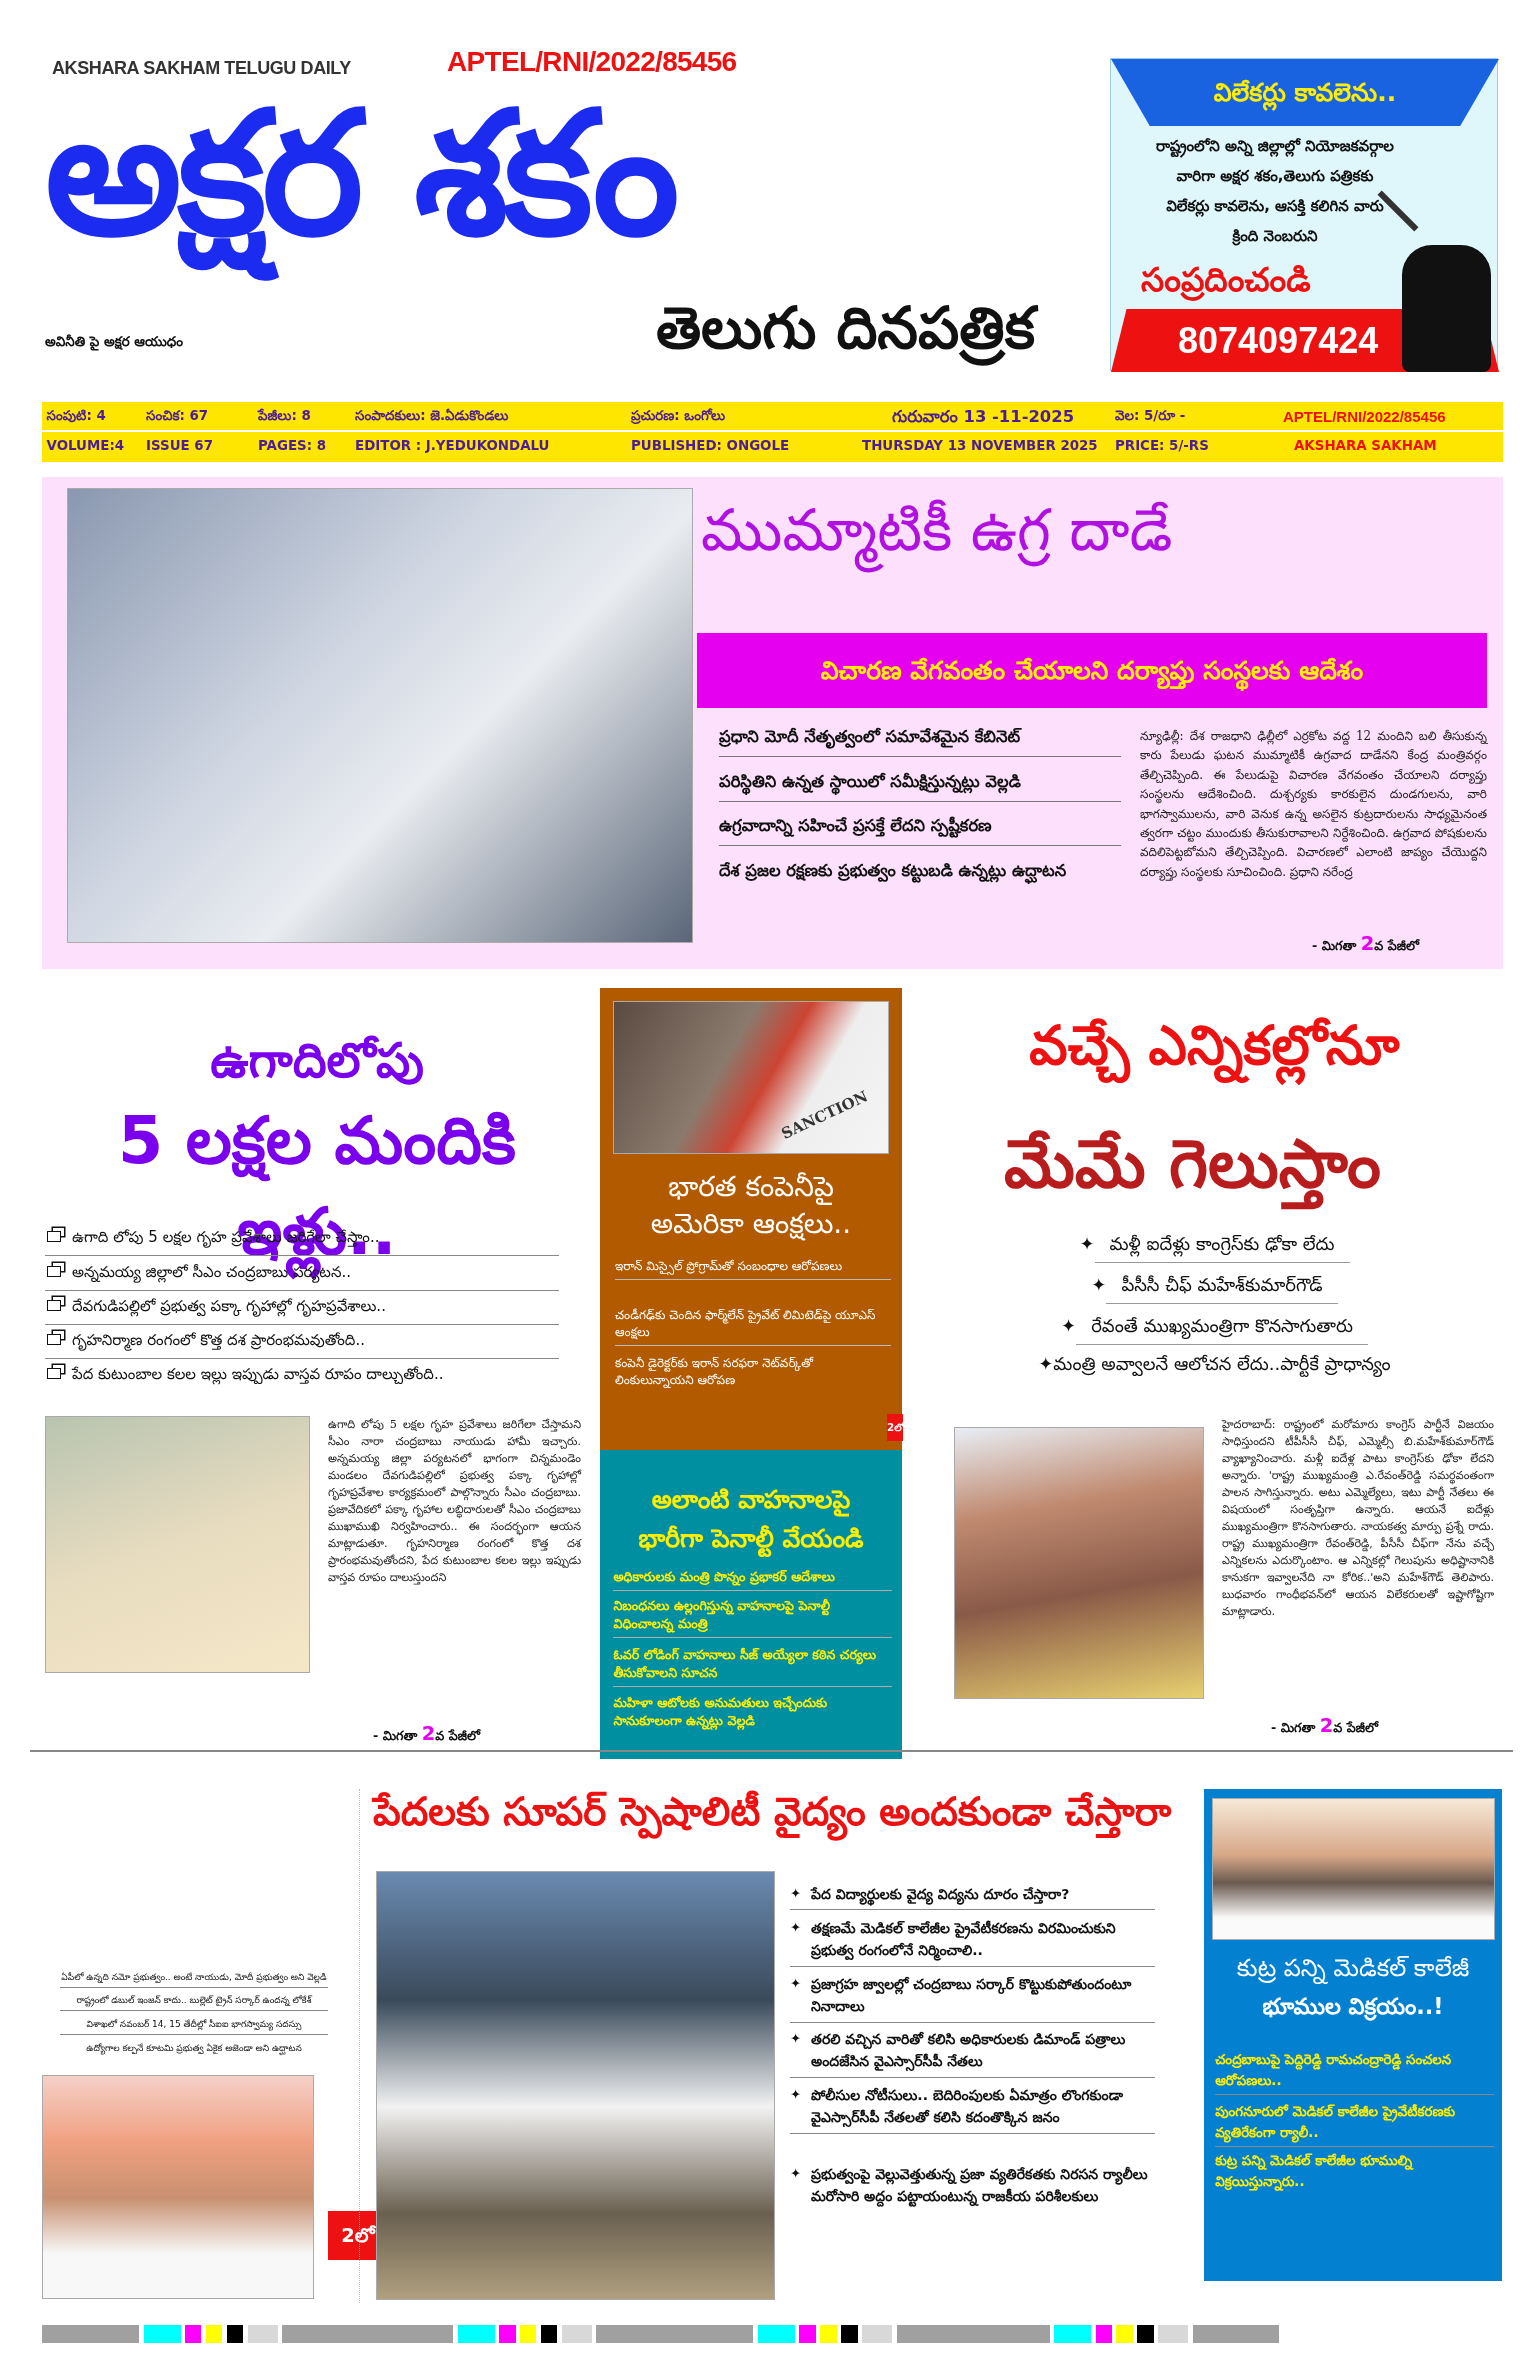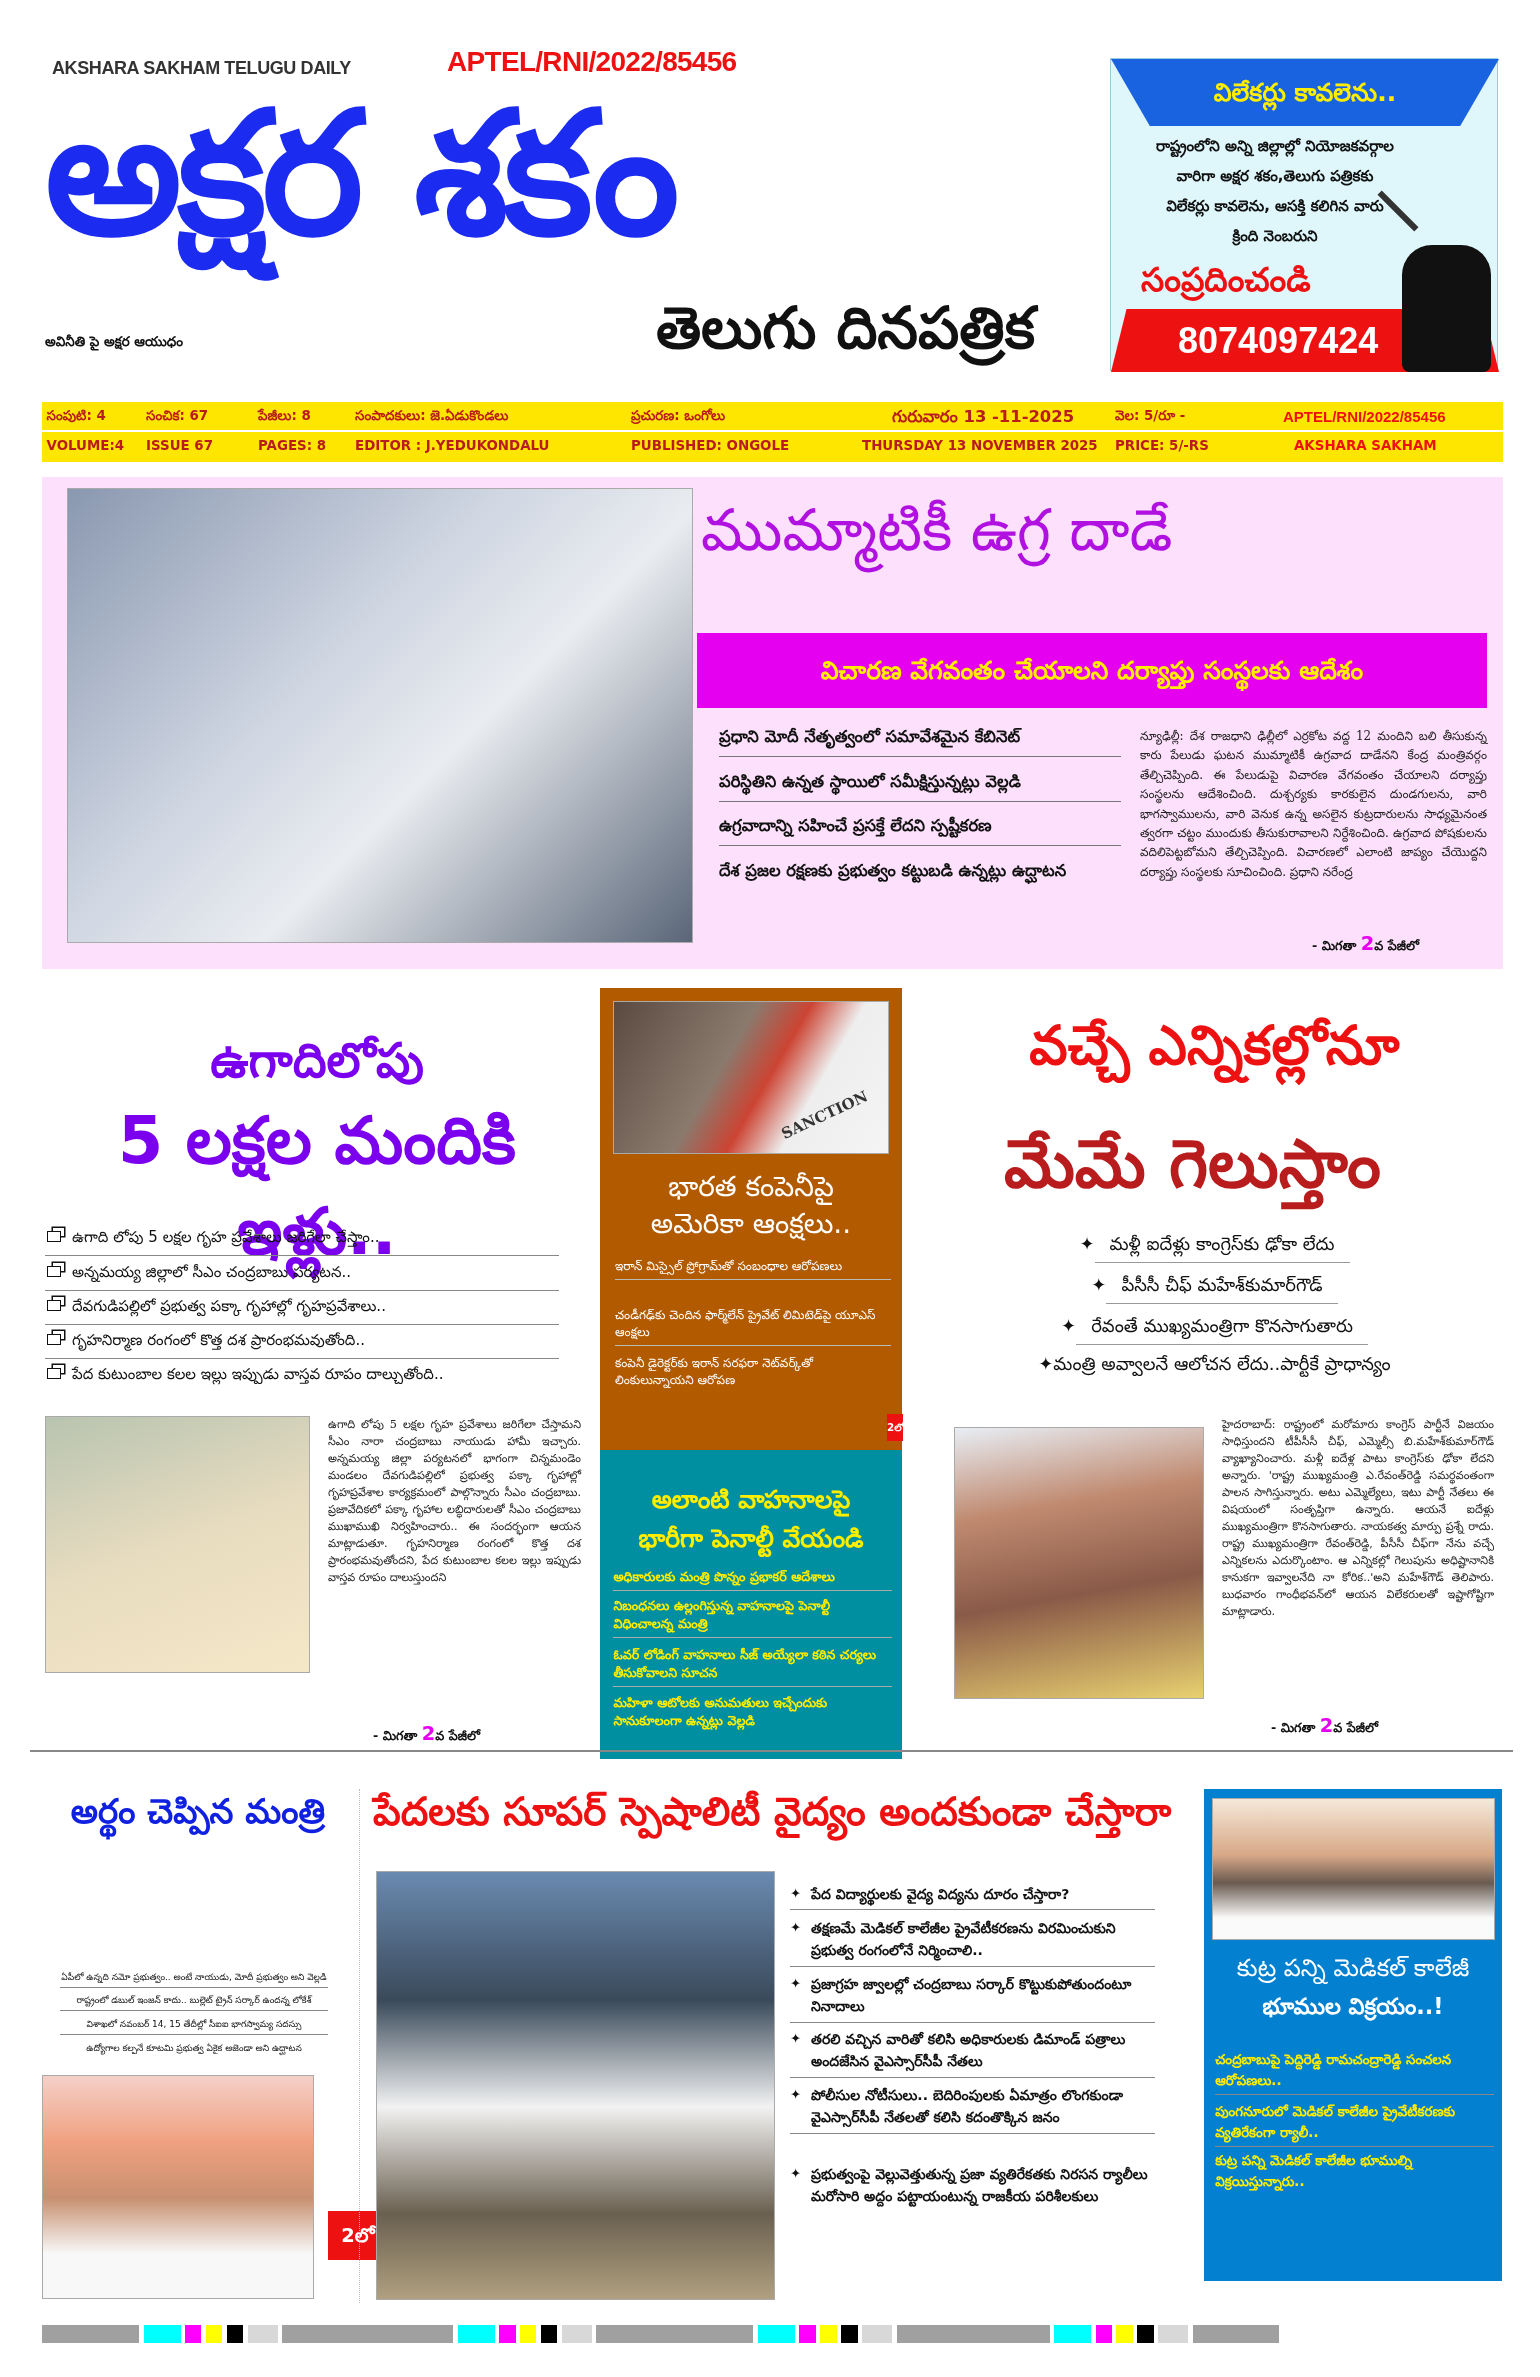--- a/index.html
+++ b/index.html
@@ -15,21 +15,21 @@
 .ad{left:1110px;top:58px;width:388px;height:313px;background:#dff7fb;border:0.7px solid #9cd}
 .ad-head{position:absolute;left:0;top:0;width:388px;height:67px;background:#1a63e0;clip-path:polygon(0 0,100% 0,90% 100%,10% 100%);color:#ffee00;font:bold 25px "DejaVu Sans",sans-serif;text-align:center;line-height:67px}
 .ad-line{position:absolute;left:0;width:328px;text-align:center;font:bold 15px "DejaVu Sans",sans-serif;color:#111}
 .ad-call{position:absolute;left:30px;top:201px;font:bold 33px "DejaVu Sans",sans-serif;color:#ee1111}
 .ad-phone{position:absolute;left:0;top:250px;width:388px;height:63px;background:#ee1111;clip-path:polygon(4% 0,96% 0,100% 100%,0 100%);color:#fff;font:bold 36px "Liberation Sans",sans-serif;text-align:left;padding-left:67px;line-height:63px}
 .fist{position:absolute;left:291px;top:186px;width:89px;height:127px;background:#111;border-radius:30px 30px 7.5px 7.5px}
 .pen{position:absolute;left:261px;top:149px;width:52px;height:6px;background:#333;transform:rotate(45deg)}
 
 .ybar{left:42px;top:402px;width:1461px;height:60px;background:#ffe600}
 .ybar .sep{position:absolute;left:0;top:28px;width:100%;height:2.2px;background:#fff}
-.yt{position:absolute;font:bold 13.4px "DejaVu Sans",sans-serif;color:#b91c1c;white-space:nowrap}
+.yt{position:absolute;font:bold 13.4px "DejaVu Sans",sans-serif;color:#4c1d95;white-space:nowrap}
 .yr{color:#ee1111}
 
 .lead{left:42px;top:477px;width:1461px;height:492px;background:#fde0fb}
 .photo{background:linear-gradient(135deg,#8a98b0,#cfd6e2 40%,#e9ecf0 60%,#5a6678);border:0.7px solid #aaa}
 .lead-head{left:701px;top:496px;font:58px "DejaVu Sans",sans-serif;color:#b010e0;white-space:nowrap}
 .lead-deck{left:697px;top:633px;width:790px;height:75px;background:#e600f0;color:#ffee00;font:bold 25px "DejaVu Sans",sans-serif;text-align:center;line-height:75px}
 .lead-pt{position:absolute;left:0;font:bold 16.4px "DejaVu Sans",sans-serif;color:#111;width:402px;border-bottom:1.5px solid #777;padding-bottom:6px}
 .body-txt{font:12px "DejaVu Serif",serif;color:#222;line-height:19.4px;text-align:justify}
 .cont{font:bold 12.7px "DejaVu Sans",sans-serif;color:#111}
 .cont b{color:#e600f0;font-size:19.4px}
@@ -153,21 +153,20 @@
 <div class="c-pt" style="top:1271px">✦<span class="line">పీసీసీ చీఫ్ మహేశ్‌కుమార్‌గౌడ్</span></div>
 <div class="c-pt" style="top:1312px">✦<span class="line">రేవంతే ముఖ్యమంత్రిగా కొనసాగుతారు</span></div>
 <div class="c-pt" style="top:1353px">✦<span>మంత్రి అవ్వాలనే ఆలోచన లేదు..పార్టీకే ప్రాధాన్యం</span></div>
 <div class="abs photo" style="left:954px;top:1427px;width:250px;height:272px;background:linear-gradient(170deg,#e8eef5,#c08a70 30%,#8a5a48 60%,#e8d070)"></div>
 <div class="abs body-txt" style="left:1222px;top:1416px;width:272px;font-size:11.2px;line-height:17px">హైదరాబాద్: రాష్ట్రంలో మరోమారు కాంగ్రెస్ పార్టీనే విజయం సాధిస్తుందని టీపీసీసీ చీఫ్, ఎమ్మెల్సీ బి.మహేశ్‌కుమార్‌గౌడ్ వ్యాఖ్యానించారు. మళ్లీ ఐదేళ్ల పాటు కాంగ్రెస్‌కు ఢోకా లేదని అన్నారు. 'రాష్ట్ర ముఖ్యమంత్రి ఎ.రేవంత్‌రెడ్డి సమర్థవంతంగా పాలన సాగిస్తున్నారు. అటు ఎమ్మెల్యేలు, ఇటు పార్టీ నేతలు ఈ విషయంలో సంతృప్తిగా ఉన్నారు. ఆయనే ఐదేళ్లు ముఖ్యమంత్రిగా కొనసాగుతారు. నాయకత్వ మార్పు ప్రశ్నే రాదు. రాష్ట్ర ముఖ్యమంత్రిగా రేవంత్‌రెడ్డి, పీసీసీ చీఫ్‌గా నేను వచ్చే ఎన్నికలను ఎదుర్కొంటాం. ఆ ఎన్నికల్లో గెలుపును అధిష్టానానికి కానుకగా ఇవ్వాలనేది నా కోరిక..'అని మహేశ్‌గౌడ్ తెలిపారు. బుధవారం గాంధీభవన్‌లో ఆయన విలేకరులతో ఇష్టాగోష్టిగా మాట్లాడారు.</div>
 <div class="abs cont" style="left:1271px;top:1714px"><span>- మిగతా </span><b>2</b><span>వ పేజీలో</span></div>
 
 <div class="abs hr"></div>
 
 <div class="abs l-head">
-  <div>అర్థం చెప్పిన మంత్రి</div>
 </div>
 <div class="l-pt" style="top:1968px">ఏపీలో ఉన్నది నమో ప్రభుత్వం.. అంటే నాయుడు, మోదీ ప్రభుత్వం అని వెల్లడి</div>
 <div class="l-pt" style="top:1991px">రాష్ట్రంలో డబుల్ ఇంజన్ కాదు.. బుల్లెట్ ట్రైన్ సర్కార్ ఉందన్న లోకేశ్</div>
 <div class="l-pt" style="top:2015px">విశాఖలో నవంబర్ 14, 15 తేదీల్లో సీఐఐ భాగస్వామ్య సదస్సు</div>
 <div class="l-pt" style="top:2039px;border:none">ఉద్యోగాల కల్పనే కూటమి ప్రభుత్వ ఏకైక అజెండా అని ఉద్ఘాటన</div>
 <div class="abs photo" style="left:42px;top:2075px;width:272px;height:224px;background:linear-gradient(180deg,#f5d0c8,#f0a080 30%,#c89070 55%,#f8f8f8 80%)"></div>
 <div class="abs tag2" style="left:328px;top:2211px;width:60px;height:49px;line-height:49px">2లో</div>
 <div class="abs" style="left:359px;top:1789px;width:1.5px;height:514px;border-left:1.5px dotted #bbb"></div>
 
 <div class="abs m-head">పేదలకు సూపర్ స్పెషాలిటీ వైద్యం అందకుండా చేస్తారా</div>

